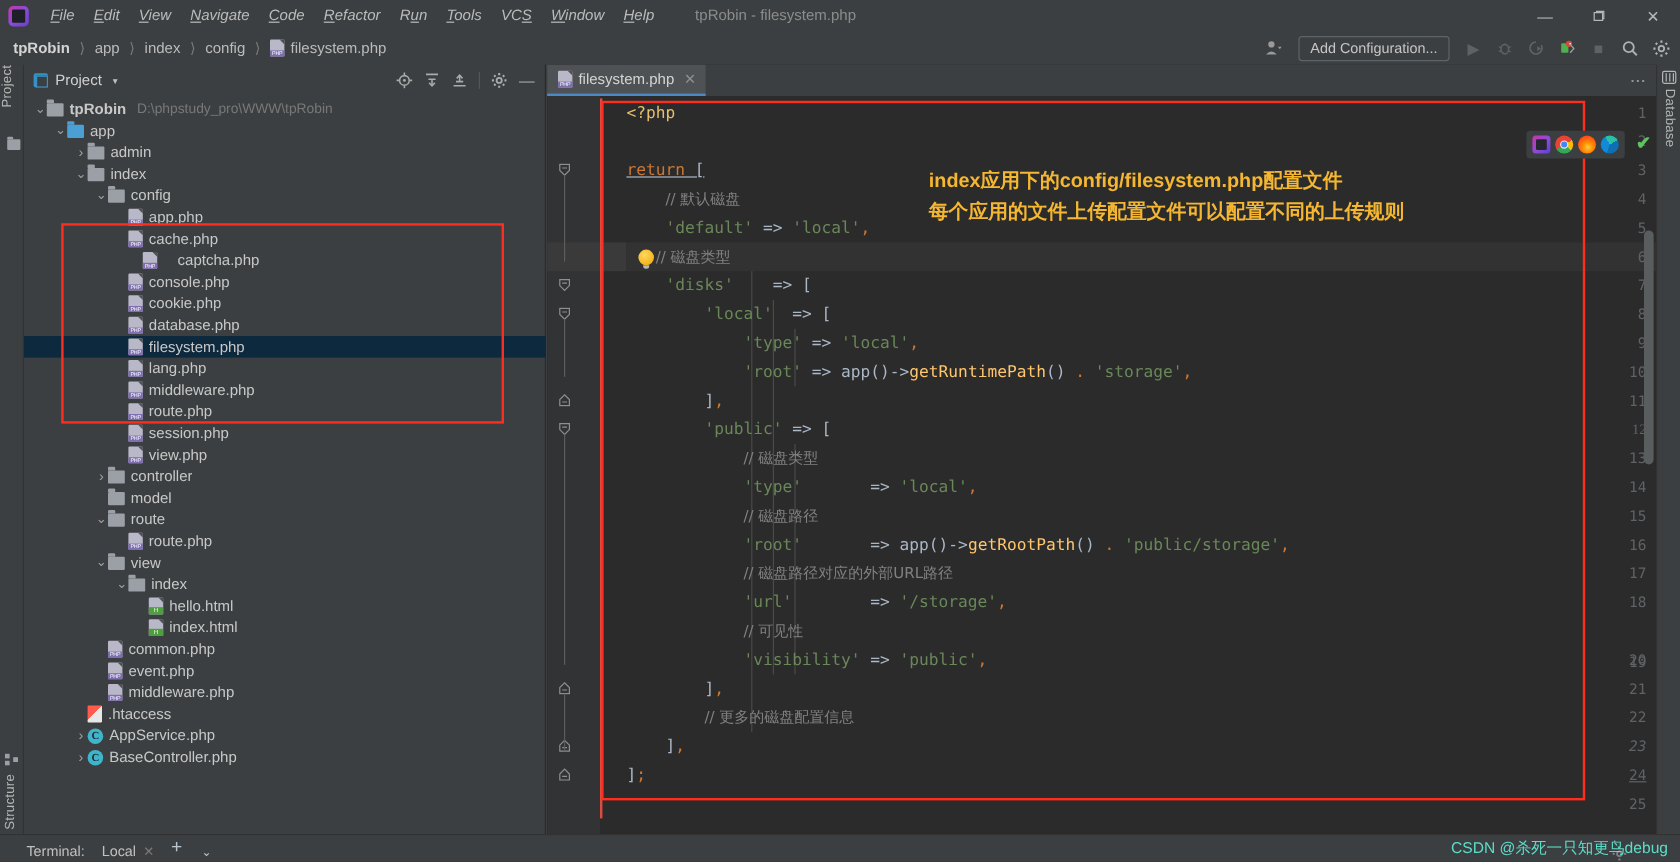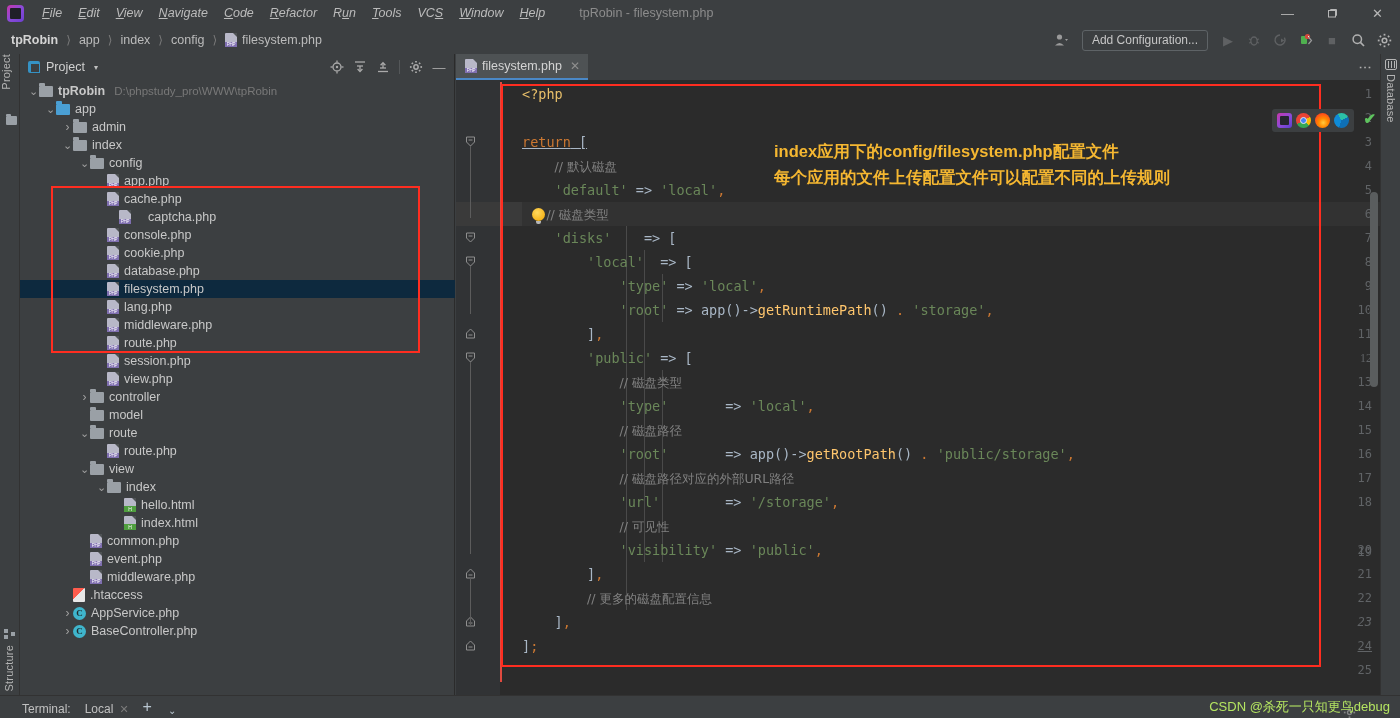--- a/index.html
+++ b/index.html
@@ -354,21 +354,21 @@
   .bb-lbl { font-size: 12px; color: #c0c0c0; margin-right: 14px; }
   .bb-tab { font-size: 12px; color: #c0c0c0; display: flex; align-items: center; }
   .bb-x { color: #7b7b7b; font-size: 11px; margin-left: 6px; }
   .bb-plus { color: #b9c6d1; font-size: 16px; margin-left: 14px; }
   .bb-caret { color: #b9c6d1; font-size: 10px; margin-left: 16px; }
   .bb-structure {
     position: absolute; left: 2px; bottom: 24px;
   }
   .watermark {
     position: absolute; right: 10px; bottom: 2px; font-size: 13px;
-    color: #bef264; font-family: "Liberation Sans", sans-serif; opacity: .92;
+    color: #5eead4; font-family: "Liberation Sans", sans-serif; opacity: .92;
   }
   .gear-wm {
     position: absolute; right: 44px; bottom: 0px; width: 13px; height: 13px;
     opacity: .5;
   }
 </style>
 </head>
 <body>
 
 <div id="app">

